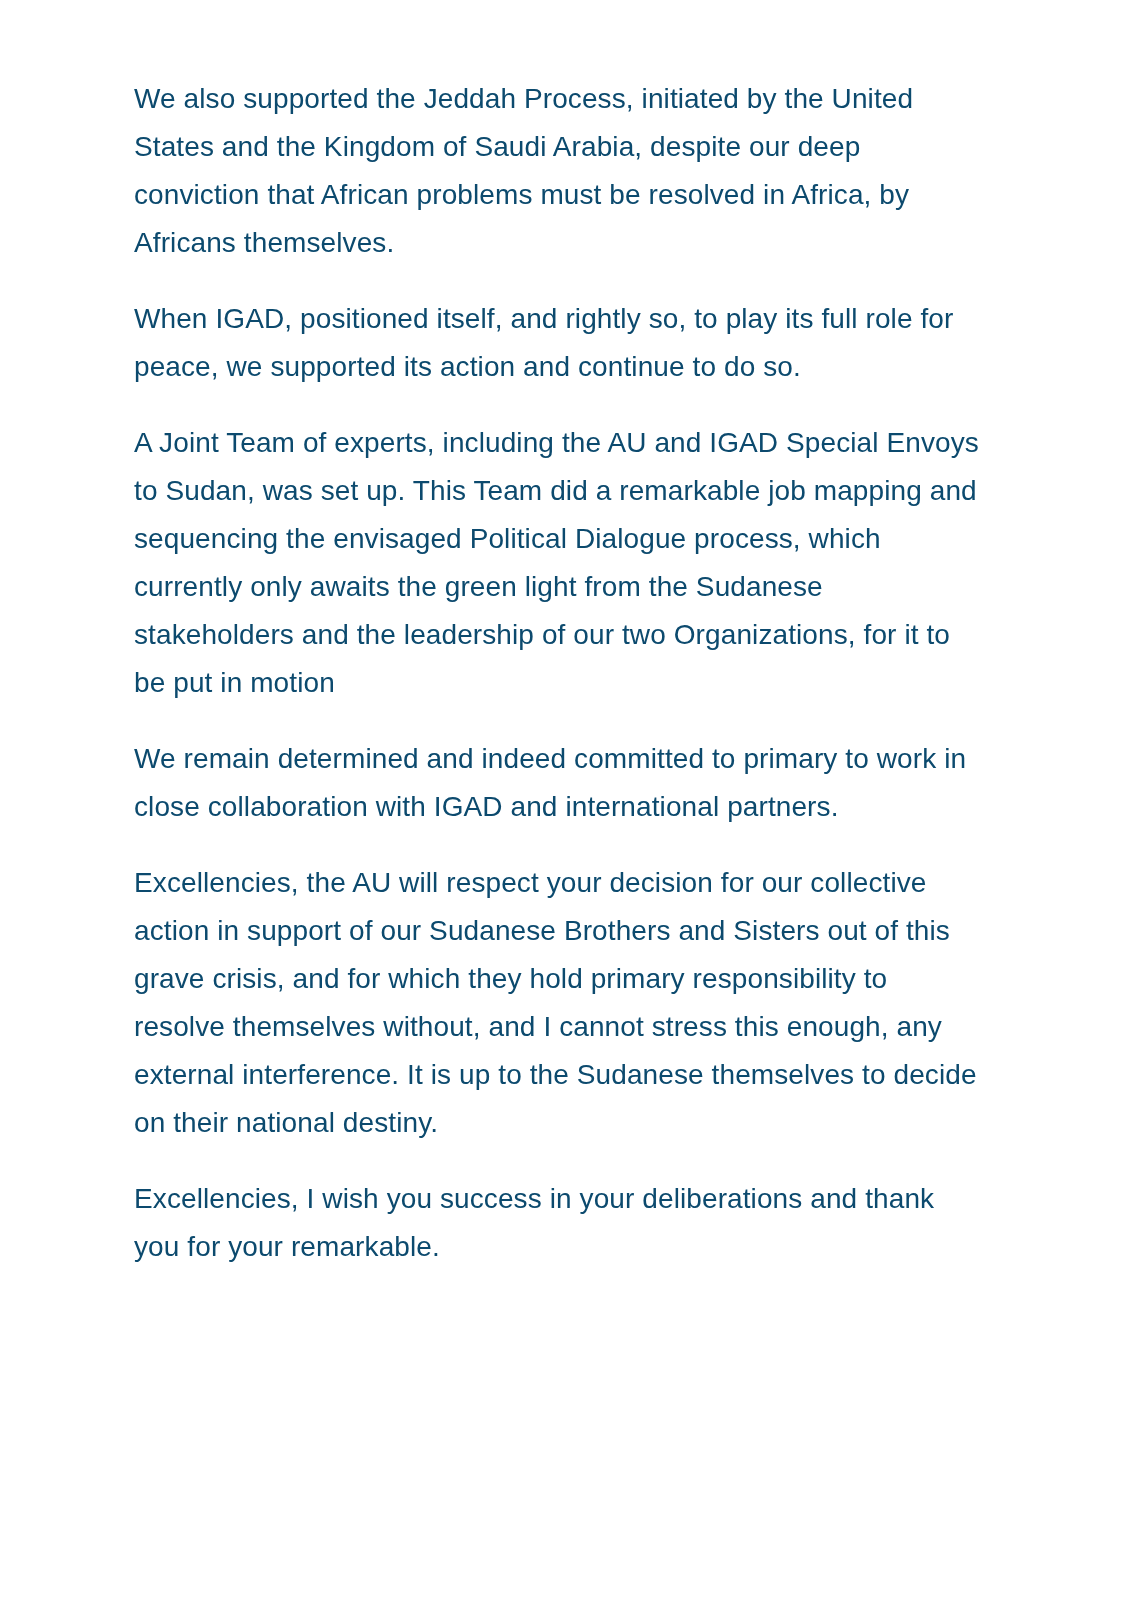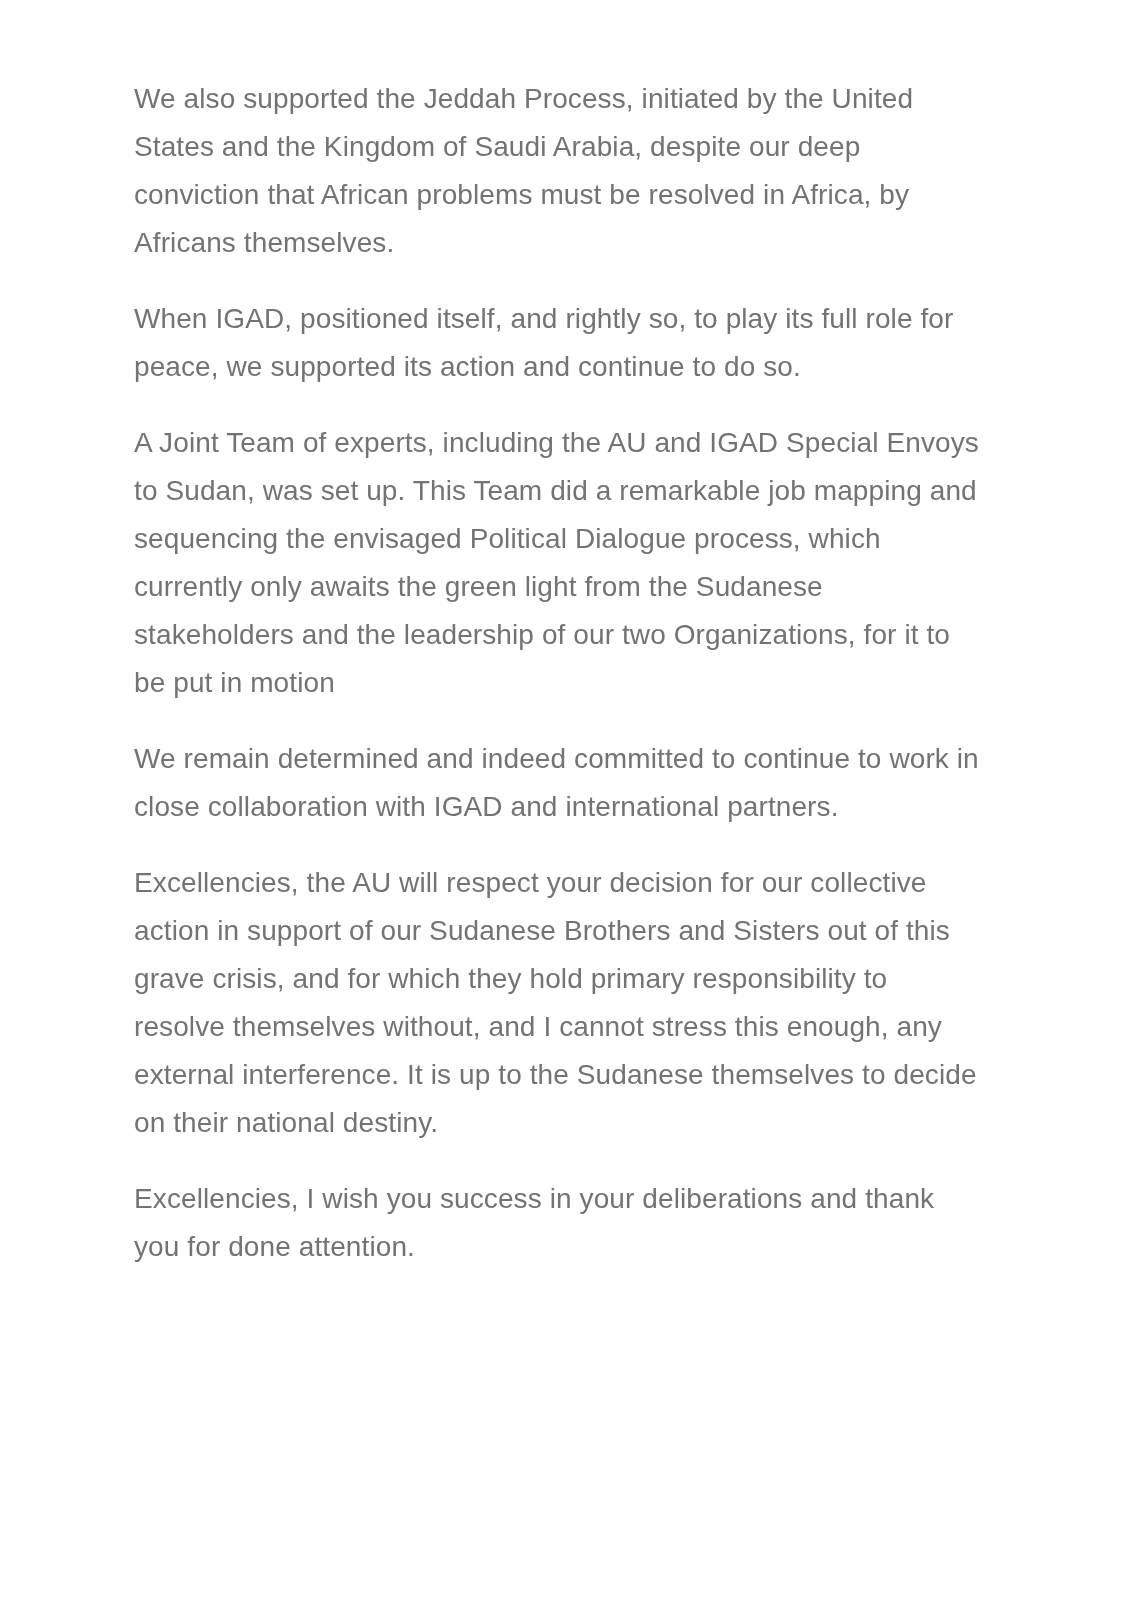--- a/index.html
+++ b/index.html
@@ -12,21 +12,21 @@
     height: 1599px;
     position: relative;
     overflow: hidden;
     font-family: "Liberation Sans", "DejaVu Sans", sans-serif;
   }
   .doc-page {
     position: absolute;
     left: 134px;
     top: 75px;
     width: 960px;
-    color: #737373;
+    color: #0c4a6e;
     font-size: 28px;
     line-height: 48px;
     font-weight: 400;
     letter-spacing: 0.1px;
     text-align: left;
   }
   .para {
     white-space: pre-line;   
     margin: 0 0 28px 0;
   }
@@ -43,23 +43,23 @@
 conviction that African problems must be resolved in Africa, by
 Africans themselves.</p>
   <p class="para">When IGAD, positioned itself, and rightly so, to play its full role for
 peace, we supported its action and continue to do so.</p>
   <p class="para">A Joint Team of experts, including the AU and IGAD Special Envoys
 to Sudan, was set up. This Team did a remarkable job mapping and
 sequencing the envisaged Political Dialogue process, which
 currently only awaits the green light from the Sudanese
 stakeholders and the leadership of our two Organizations, for it to
 be put in motion</p>
-  <p class="para">We remain determined and indeed committed to continue to work in
+  <p class="para">We remain determined and indeed committed to primary to work in
 close collaboration with IGAD and international partners.</p>
   <p class="para">Excellencies, the AU will respect your decision for our collective
 action in support of our Sudanese Brothers and Sisters out of this
 grave crisis, and for which they hold primary responsibility to
 resolve themselves without, and I cannot stress this enough, any
 external interference. It is up to the Sudanese themselves to decide
 on their national destiny.</p>
   <p class="para">Excellencies, I wish you success in your deliberations and thank
-you for done attention.</p>
+you for your remarkable.</p>
 </div>
 
 </body></html>

